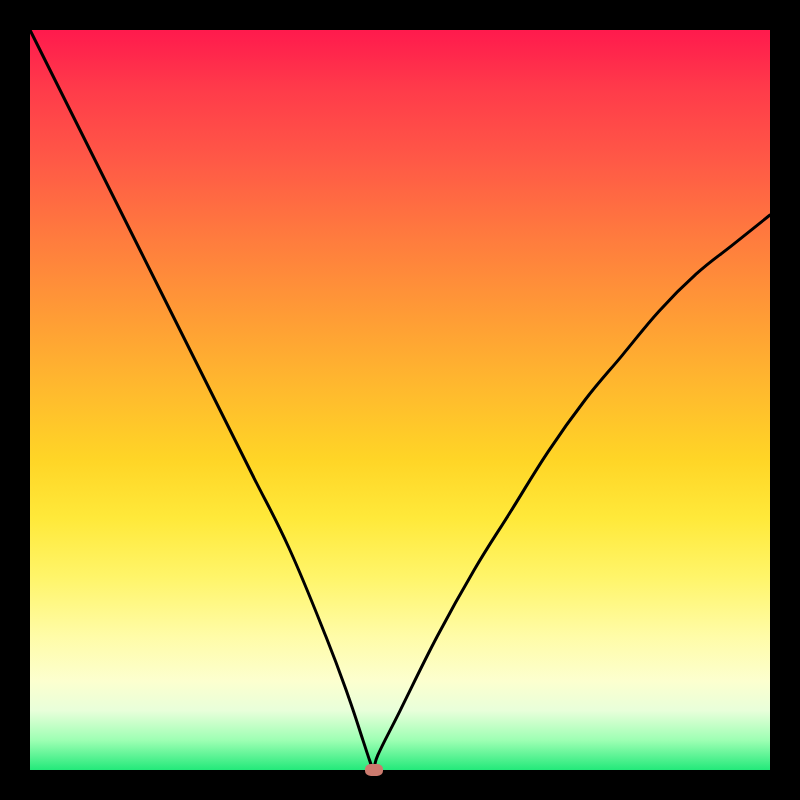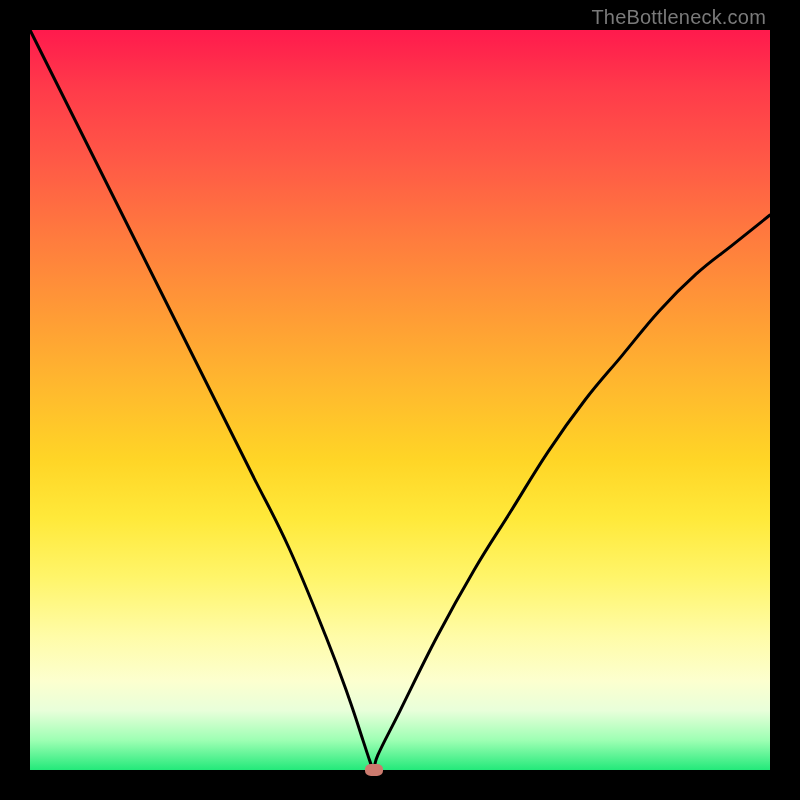--- a/index.html
+++ b/index.html
@@ -67,21 +67,20 @@
     background: #cc7a6e;
     border-radius: 6px / 5px;
     transform: translate(-50%, -50%);
   }
 </style>
 </head>
 <body>
 
 <div class="frame">
 
-  <div class="watermark">TheBottleneck.com</div>
 
   <div class="plot-area">
 
     <svg class="curve" viewBox="0 0 740 740" preserveAspectRatio="none">
       <path id="curve-path" fill="none" stroke="#000" stroke-width="3" stroke-linejoin="round" stroke-linecap="round" d="M 0.00 0.00 C 7.40 14.80, 22.20 44.40, 37.00 74.00 C 51.80 103.60, 59.20 118.40, 74.00 148.00 C 88.80 177.60, 96.20 192.40, 111.00 222.00 C 125.80 251.60, 133.20 266.40, 148.00 296.00 C 162.80 325.60, 170.20 340.40, 185.00 370.00 C 199.80 399.60, 207.20 414.40, 222.00 444.00 C 236.80 473.60, 244.20 485.44, 259.00 518.00 C 273.80 550.56, 284.16 577.20, 296.00 606.80 C 307.84 636.40, 310.80 645.28, 318.20 666.00 C 325.60 686.72, 328.56 697.08, 333.00 710.40 C 337.44 723.72, 338.18 726.68, 340.40 732.60 C 342.62 738.52, 342.62 741.48, 344.10 740.00 C 345.58 738.52, 342.62 737.04, 347.80 725.20 C 352.98 713.36, 358.16 704.48, 370.00 680.80 C 381.84 657.12, 392.20 634.92, 407.00 606.80 C 421.80 578.68, 429.20 565.36, 444.00 540.20 C 458.80 515.04, 466.20 504.68, 481.00 481.00 C 495.80 457.32, 503.20 444.00, 518.00 421.80 C 532.80 399.60, 540.20 389.24, 555.00 370.00 C 569.80 350.76, 577.20 343.36, 592.00 325.60 C 606.80 307.84, 614.20 297.48, 629.00 281.20 C 643.80 264.92, 651.20 257.52, 666.00 244.20 C 680.80 230.88, 688.20 226.44, 703.00 214.60 C 717.80 202.76, 732.60 190.92, 740.00 185.00"></path>
     </svg>
 
     <div class="marker" id="marker" style="left: 344.1px; top: 740px; background: rgb(204, 122, 110);"></div>
 
   </div>

